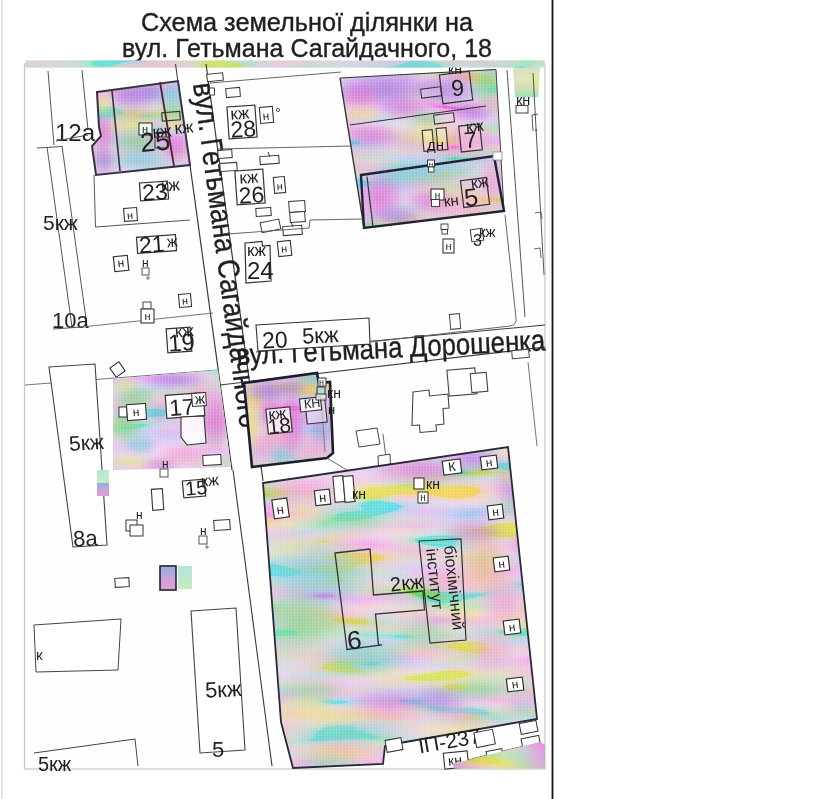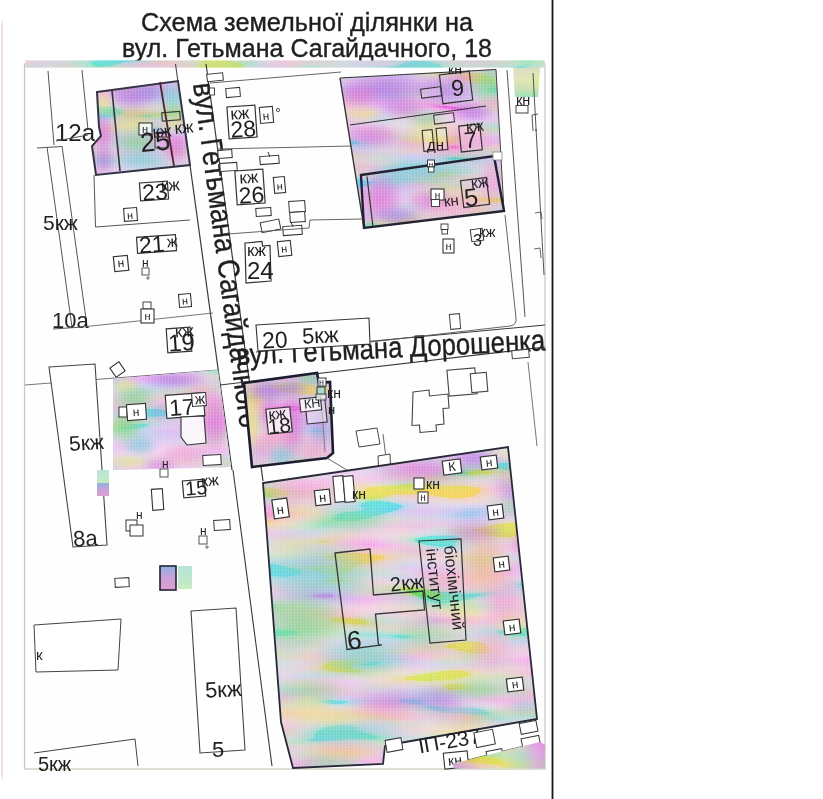--- a/index.html
+++ b/index.html
@@ -1,17 +1,17 @@
 <!DOCTYPE html>
 <html><head>
 <meta charset="utf-8">
 <style>
   html,body{margin:0;padding:0;background:#ffffff;}
   #page{position:relative;width:823px;height:799px;background:#ffffff;overflow:hidden;
-        font-family:"Liberation Sans",sans-serif;border-radius:32px;}
+        font-family:"Liberation Sans",sans-serif;}
   svg{position:absolute;left:0;top:0;}
   text{font-family:"Liberation Sans",sans-serif;fill:#1f1f1f;}
 </style>
 </head>
 <body>
 <div id="page">
 <svg width="823" height="799" viewBox="0 0 823 799">
 <defs>
 
   <filter id="wmnoise" x="0%" y="0%" width="100%" height="100%">

